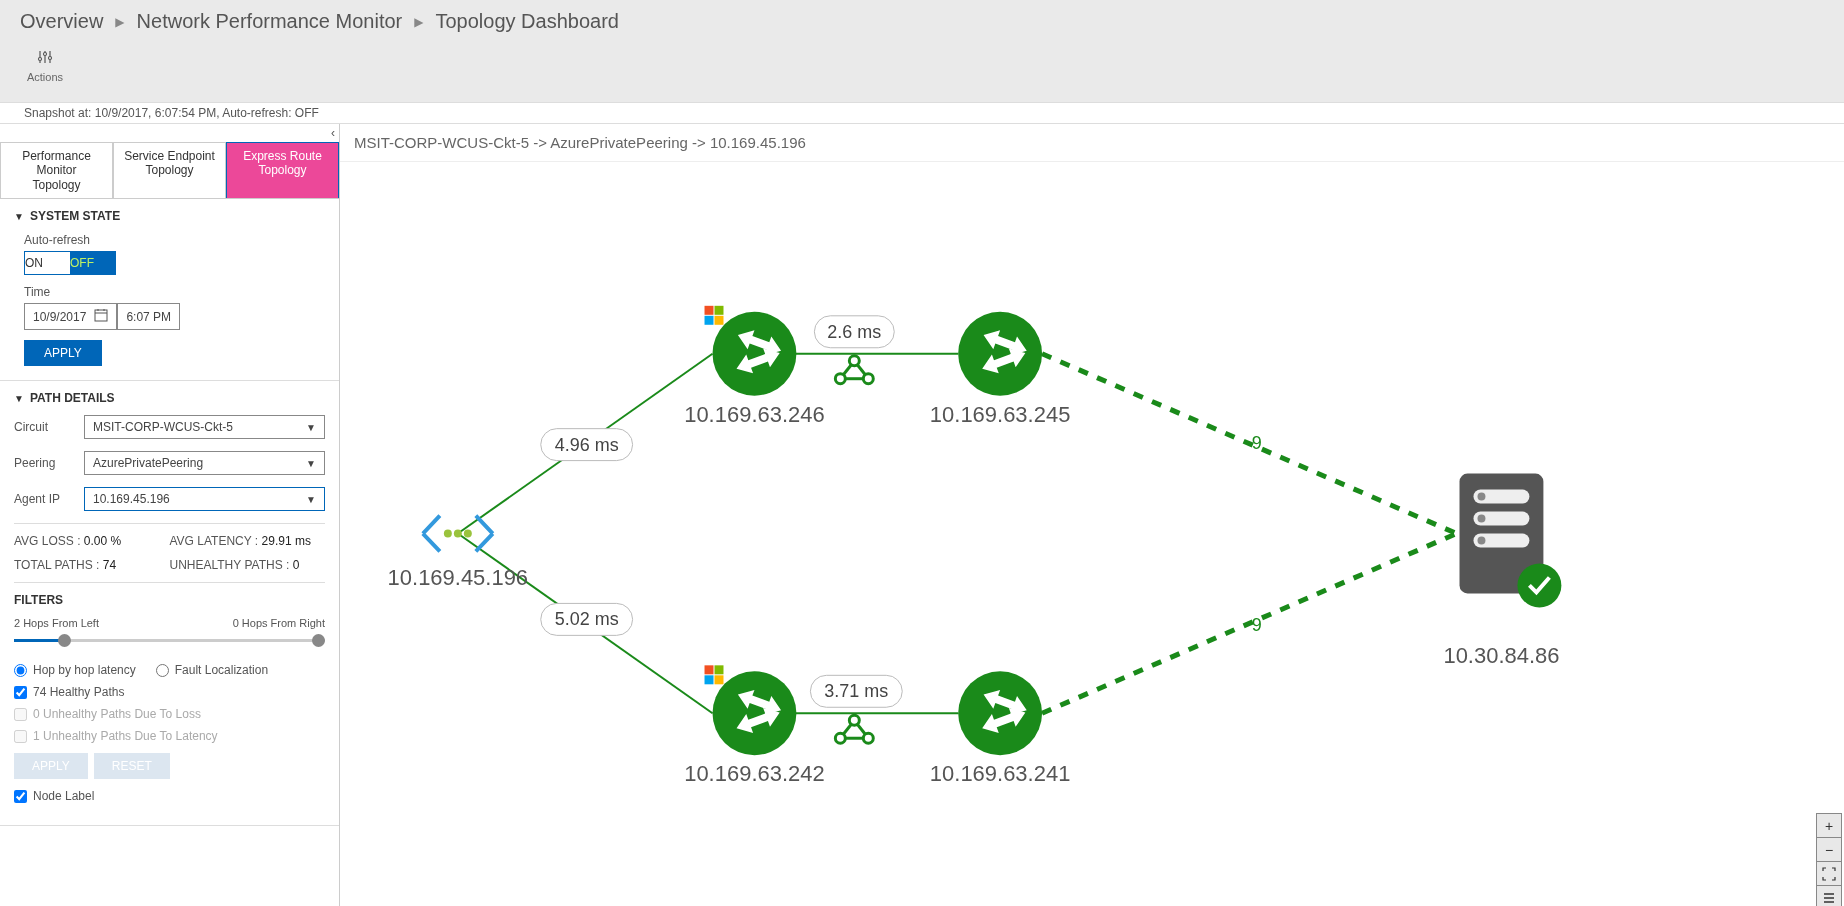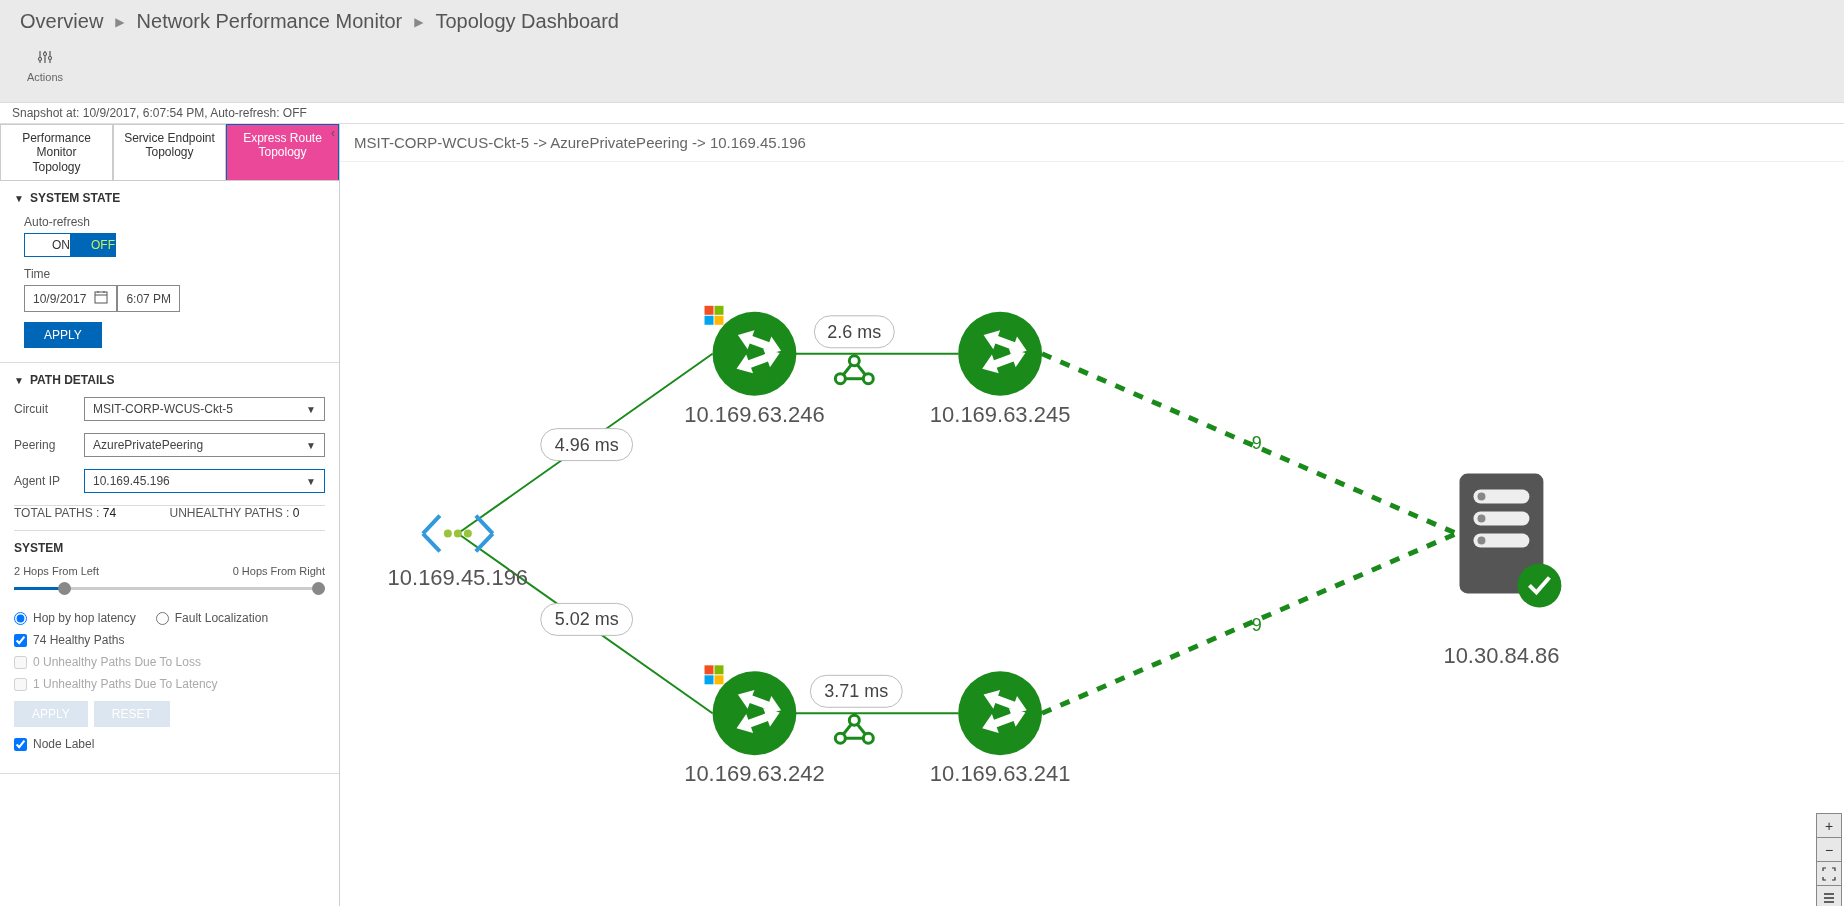--- a/index.html
+++ b/index.html
@@ -7,40 +7,40 @@
 
 
 .top-header { background: #eaeaea; height: 102px; padding: 10px 20px 0 20px; }
 .breadcrumb { display: flex; align-items: center; gap: 12px; font-size: 20px; color: #555; }
 .breadcrumb .sep { color: #888; font-size: 12px; }
 .actions-wrap { margin-top: 16px; display: flex; flex-direction: column; align-items: center; width: 50px; }
 .actions-icon { font-size: 16px; color: #555; }
 .actions-label { font-size: 11px; color: #666; margin-top: 2px; }
 
 
-.snapshot-bar { background: #fff; border-top: 1px solid #ddd; border-bottom: 1px solid #ddd; height: 22px; padding: 3px 12px; font-size: 12px; color: #555; }
+.snapshot-bar { background: #fff; border-top: 1px solid #ddd; border-bottom: 1px solid #ddd; height: 22px; padding: 3px 24px; font-size: 12px; color: #555; }
 
 
 .main { display: flex; height: calc(906px - 95px - 22px); position: relative; }
 
 
 .sidebar { width: 340px; border-right: 1px solid #ccc; background: #fff; overflow-y: auto; font-size: 13px; color: #444; position: relative; }
 .collapse-handle { position: absolute; top: 2px; right: 4px; font-size: 12px; color: #555; cursor: pointer; }
 
-.tabs { display: flex; border-bottom: 1px solid #ccc; }
+.tabs { display: flex; border-bottom: 1px solid #ccc; margin-top: 18px; }
 .tab { flex: 1; text-align: center; padding: 6px 4px; font-size: 12px; color: #333; border: 1px solid #ccc; border-bottom: none; background: #fff; cursor: pointer; line-height: 1.2; }
 .tab.active { background: #ec4899; color: #fff; border-color: #0066b8; }
 
 .section { border-bottom: 1px solid #ddd; padding: 10px 14px 14px 14px; }
 .section-header { display: flex; align-items: center; gap: 6px; font-size: 12px; font-weight: 600; color: #333; margin-bottom: 10px; cursor: pointer; }
 .section-header .caret { font-size: 10px; }
 
 .field-label { font-size: 12px; color: #555; margin-bottom: 4px; display: block; }
 .toggle-group { display: flex; border: 1px solid #0066b8; width: 92px; margin-bottom: 10px; }
-.toggle-btn { flex: 1; text-align: right; padding: 4px 0; font-size: 12px; cursor: pointer; }
+.toggle-btn { flex: 1; text-align: left; padding: 4px 0; font-size: 12px; cursor: pointer; }
 .toggle-on { background: #fff; color: #333; }
 .toggle-off { background: #0066b8; color: #bef264; }
 
 .time-row { display: flex; margin-bottom: 10px; }
 .date-box { border: 1px solid #888; padding: 4px 8px; font-size: 12px; display: flex; align-items: center; gap: 8px; }
 .date-box .cal { color: #555; }
 .apply-btn { background: #0066b8; color: #fff; border: none; padding: 6px 20px; font-size: 12px; cursor: pointer; }
 
 .dropdown-row { display: flex; align-items: center; margin-bottom: 12px; }
 .dropdown-row label { width: 70px; font-size: 12px; color: #555; }
@@ -182,28 +182,32 @@
       </div>
       <div class="dropdown-row">
         <label>Agent IP</label>
         <div class="dropdown focus">
           <span>10.169.45.196</span>
             <span class="arrow">▼</span>
         </div>
       </div>
 
       <div style="border-top:1px solid #ddd;margin-top:6px;">
+        <div class="stats-row">
+          <div><span>AVG LOSS :</span> <span class="val">0.00 %</span></div>
+          <div><span>AVG LATENCY :</span> <span class="val">29.91 ms</span></div>
+        </div>
         <div class="stats-row" style="padding-top:0;">
           <div><span>TOTAL PATHS :</span> <span class="val">74</span></div>
           <div><span>UNHEALTHY PATHS :</span> <span class="val">0</span></div>
         </div>
       </div>
 
       <div style="border-top:1px solid #ddd;">
-        <div class="filters-title">SYSTEM</div>
+        <div class="filters-title">FILTERS</div>
         <div class="slider-labels">
           <span>2 Hops From Left</span>
           <span>0 Hops From Right</span>
         </div>
         <div class="slider">
           <div class="slider-track"></div>
           <div class="slider-fill"></div>
           <div class="slider-handle" style="left:44px;"></div>
           <div class="slider-handle" style="right:0;"></div>
         </div>

